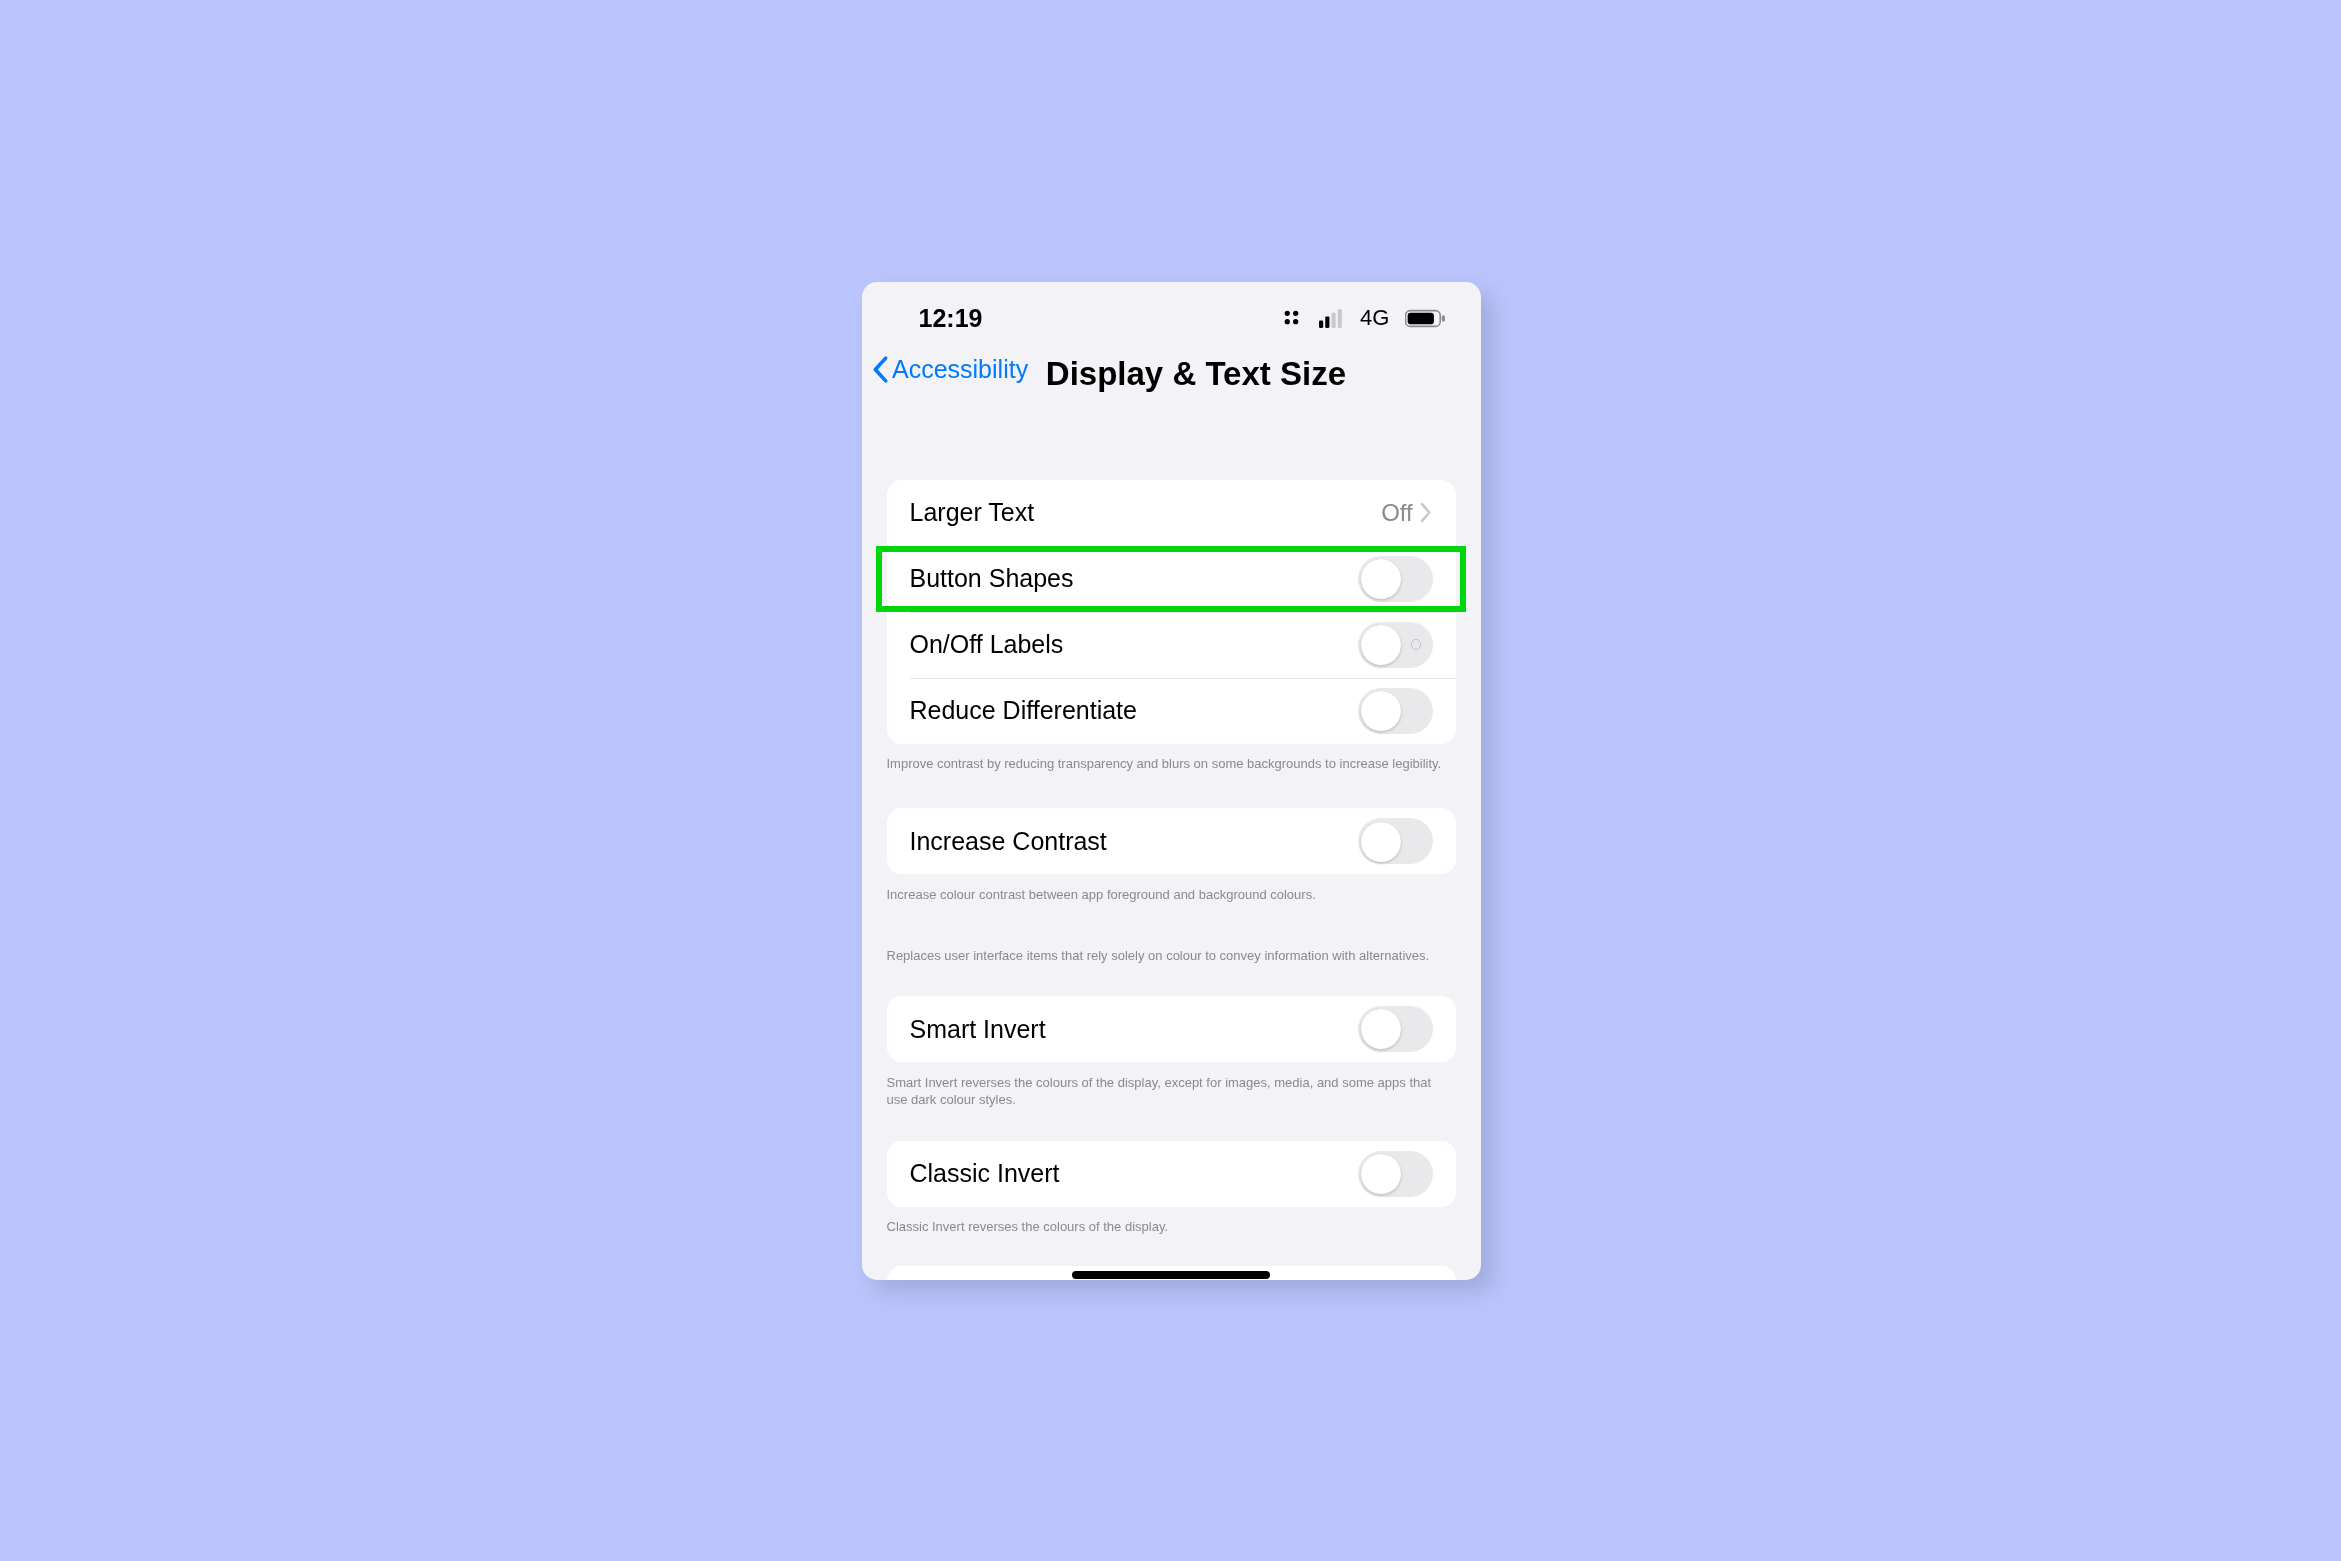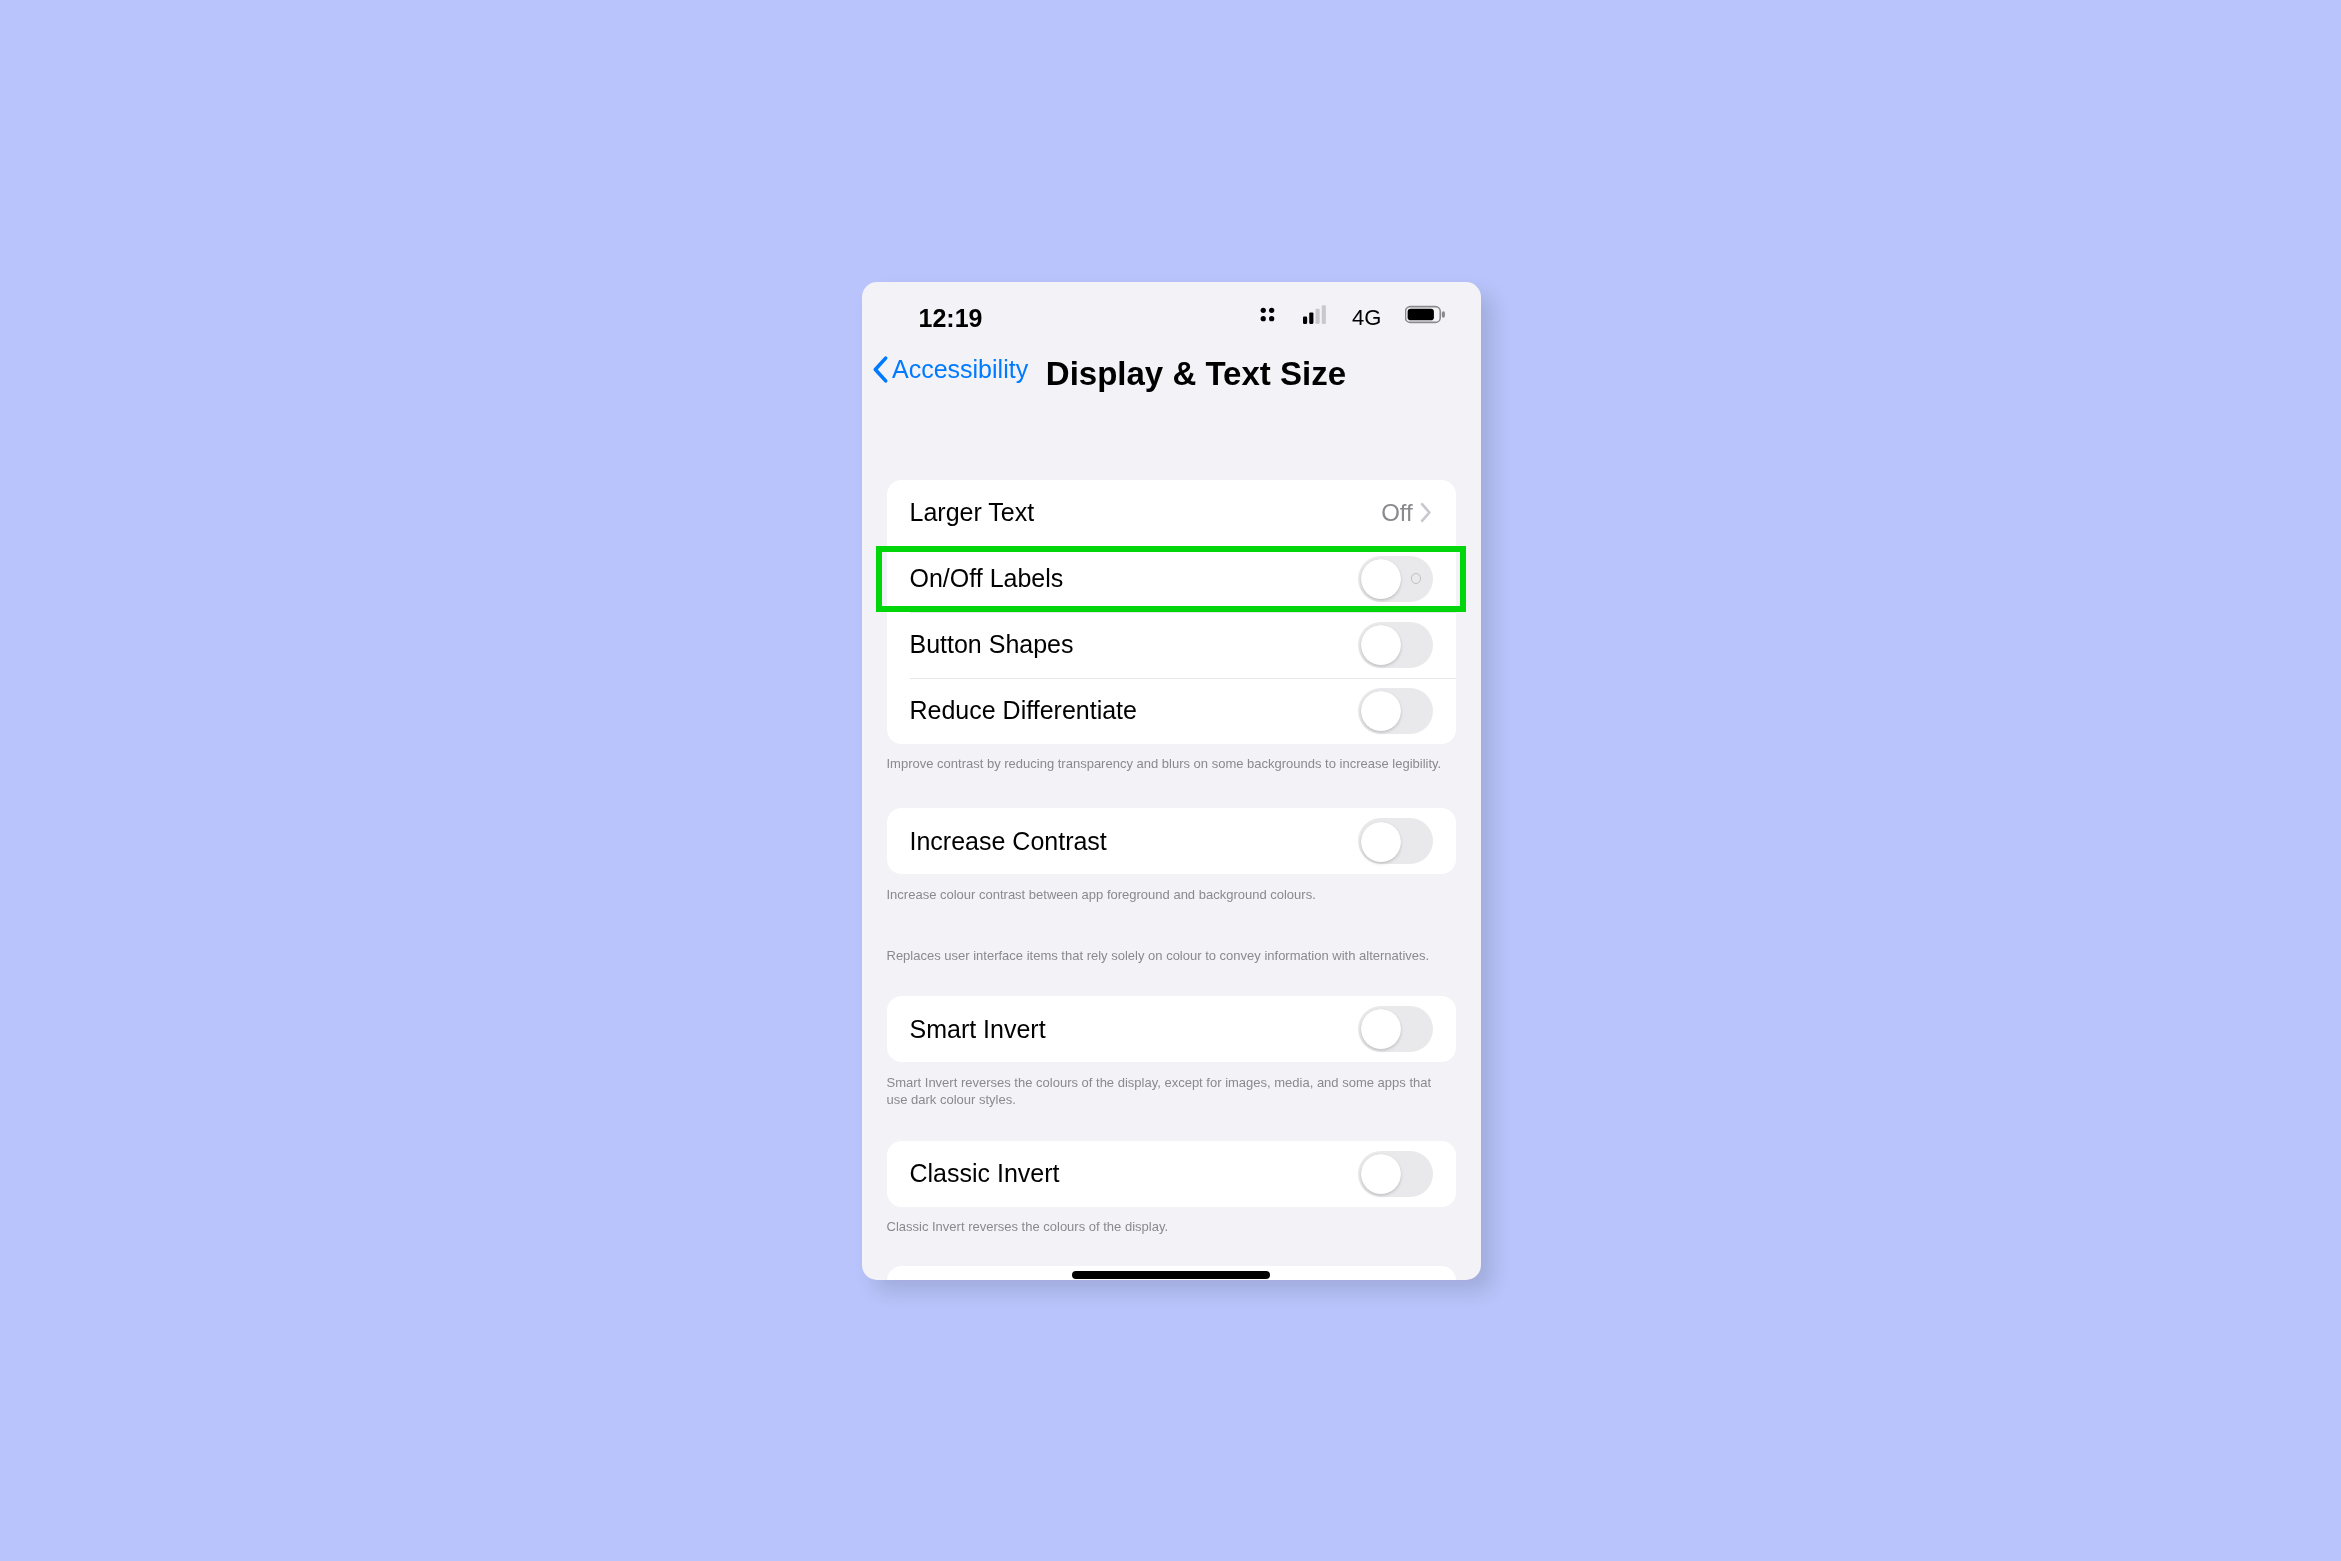--- a/index.html
+++ b/index.html
@@ -44,22 +44,22 @@
     justify-content: space-between;
     padding: 0 31px;
   }
   .status-time {
     font-size: 25px;
     font-weight: 600;
     margin-left: 26px;
   }
   .status-right {
     display: flex;
-    align-items: flex-start;
-    gap: 24px;
+    align-items: center;
+    gap: 16px;
     margin-right: 3.1px;
   }
   .status-4g {
     font-size: 22px;
     font-weight: 500;
   }
   .dots-icon svg, .signal-icon svg, .battery-icon svg { display:block; }
 
   
   .nav-bar {
@@ -235,31 +235,31 @@
           <span class="row-label">Larger Text</span>
           <span class="row-detail">Off</span>
           <span class="chevron-right">
             <svg width="12.5" height="21" viewBox="0 0 24 40">
                 <polyline points="4,4 18,20 4,36" fill="none" stroke="#c7c7cc" stroke-width="5" stroke-linecap="round" stroke-linejoin="round"></polyline>
               </svg>
           </span>
         </div>
 
         <div class="row">
+          <span class="row-label">Button Shapes</span>
+          <span class="toggle">
+              <span class="knob"></span>
+            </span>
+        </div>
+
+        <div class="row">
           <span class="row-label">On/Off Labels</span>
           <span class="toggle">
               <span class="knob"></span>
               <span class="label-dot"></span>
-            </span>
-        </div>
-
-        <div class="row">
-          <span class="row-label">Button Shapes</span>
-          <span class="toggle">
-              <span class="knob"></span>
             </span>
         </div>
 
         <div class="row">
           <span class="row-label">Reduce Differentiate</span>
           <span class="toggle">
               <span class="knob"></span>
             </span>
         </div>
 

